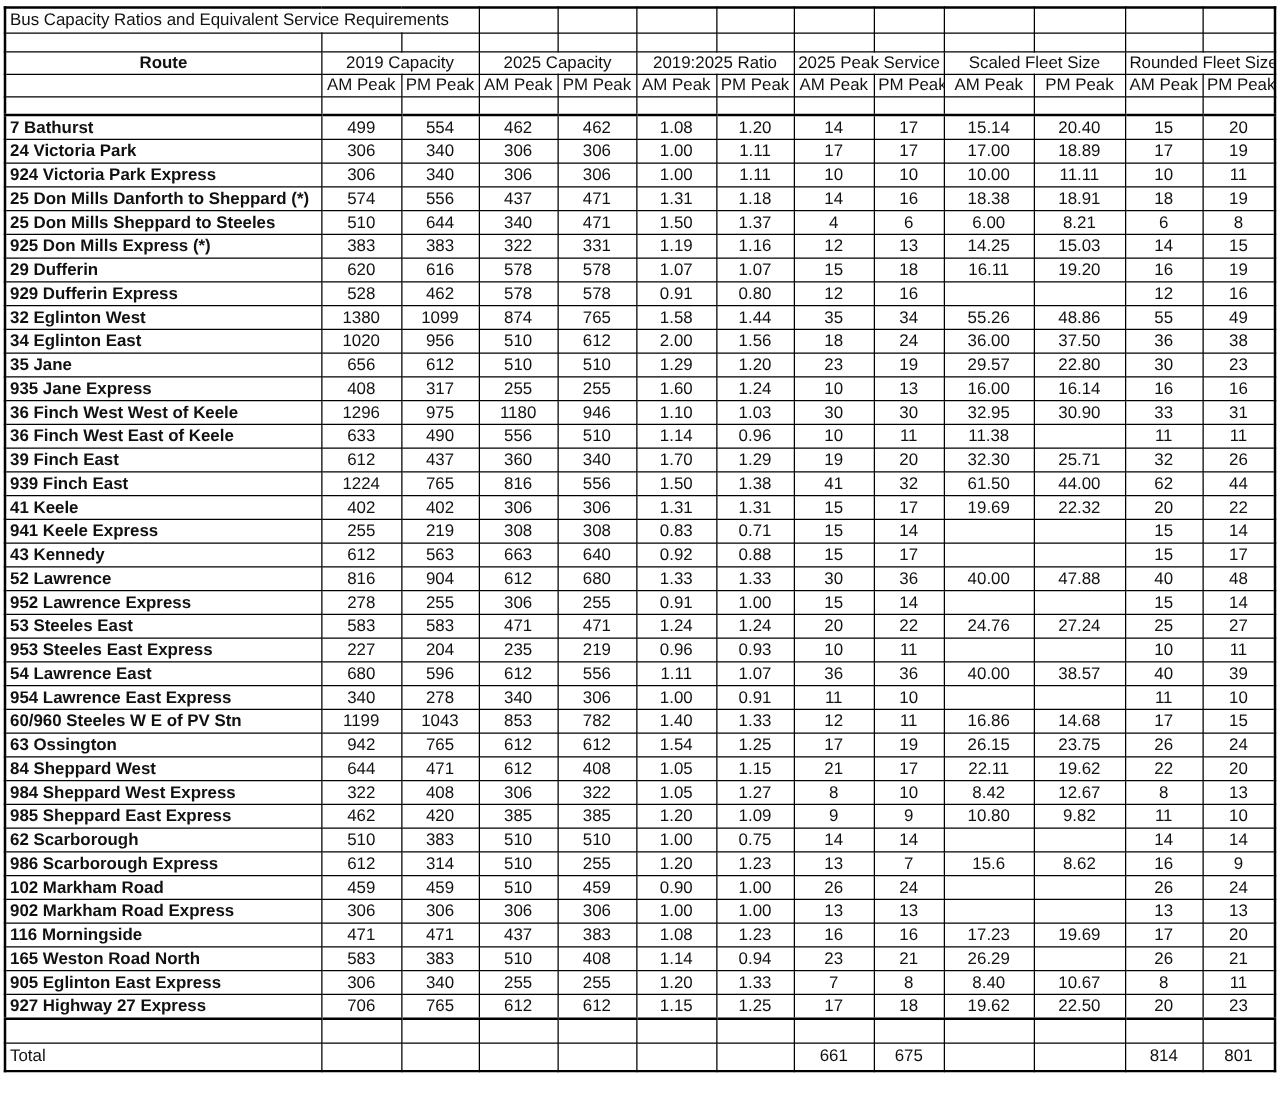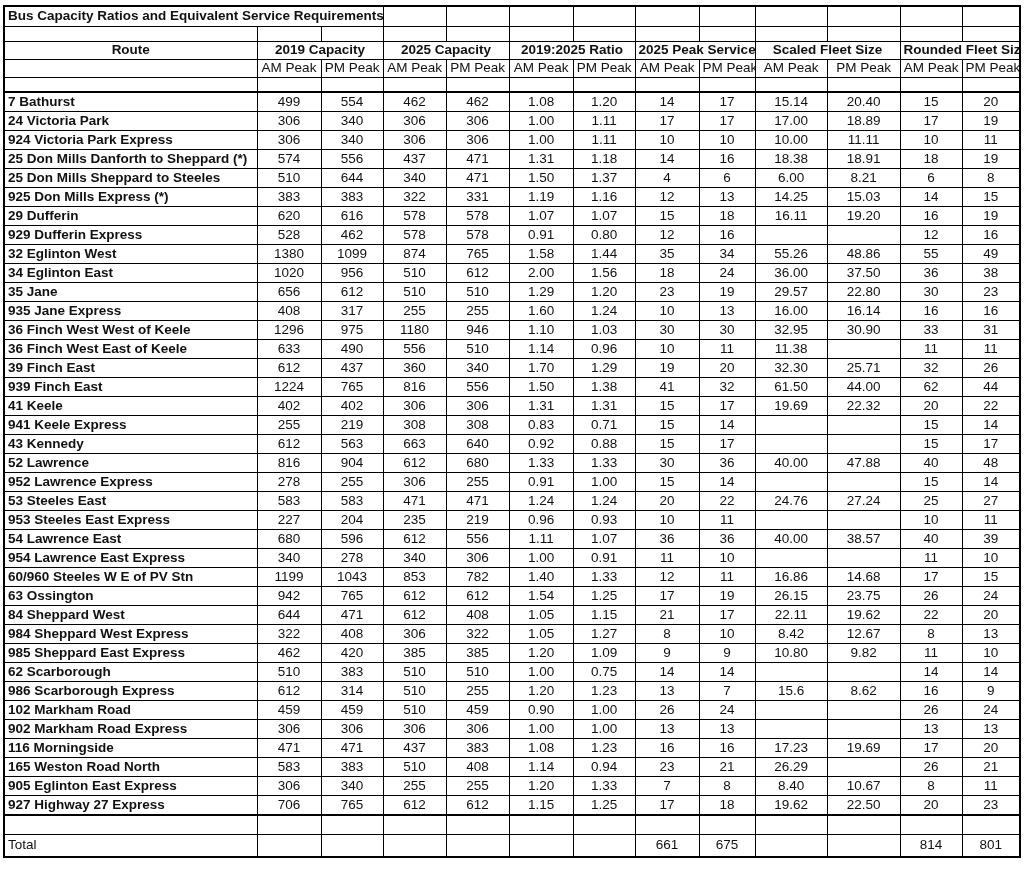--- a/index.html
+++ b/index.html
@@ -3,23 +3,23 @@
 <meta charset="utf-8">
 <style>
   html,body{margin:0;padding:0;background:#fff;}
   body{font-family:"Liberation Sans",sans-serif;color:#111;}
   .sheet{width:1016px;margin:5px 0 0 3px;}
   table{border-collapse:collapse;table-layout:fixed;width:1016px;border:2px solid #000;background:#fff;}
   td{border:1px solid #000;padding:0 3px;font-size:13.5px;text-align:center;vertical-align:middle;
      white-space:nowrap;overflow:hidden;height:18px;line-height:1.05;}
   td.route{text-align:left;font-weight:bold;}
   .r-title td{height:19px;}
-  .title-cell{font-weight:bold;text-align:left;font-size:13.5px;}
+  .title-cell{font-weight:normal;text-align:left;font-size:13.5px;}
   .r-blank td{height:14px;}
-  .r-group td{height:17px;font-weight:bold;}
+  .r-group td{height:17px;font-weight:normal;}
   .r-group td.route{font-weight:bold;text-align:center;}
   .r-sub td{height:17px;font-weight:normal;}
   .r-thin td{height:13px;border-bottom:2px solid #000;}
   .r-gap td{height:18px;border-top:2px solid #000;}
   .r-total td{height:21px;font-weight:normal;}
 </style>
 </head>
 <body>
 
 <div class="sheet">

